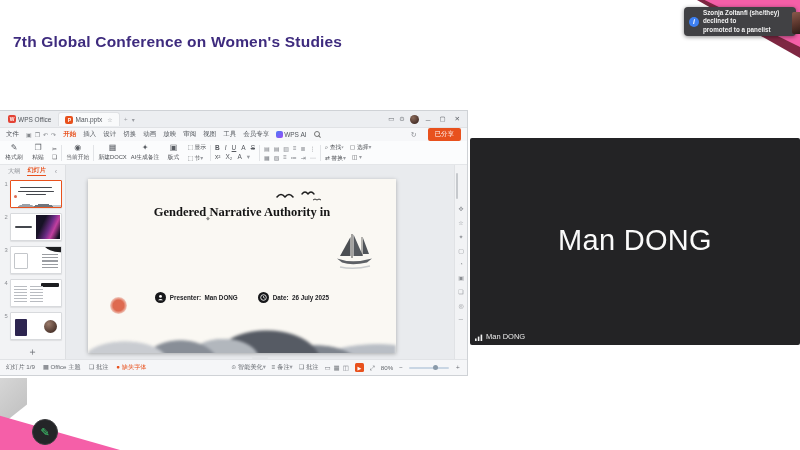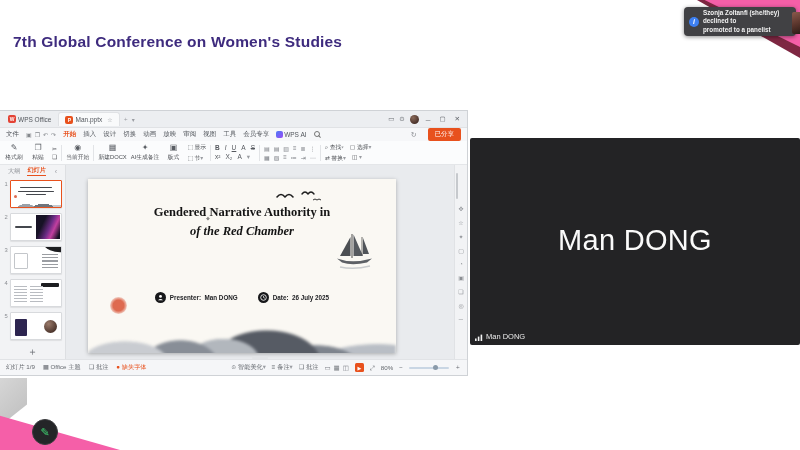--- a/index.html
+++ b/index.html
@@ -408,21 +408,20 @@
           <path d="M18.5 6 L8 25 L18.5 25 Z" fill="#2e3238"></path>
           <path d="M21.5 3.5 L31 25 L21.5 25 Z" fill="#3a3f46"></path>
           <path d="M30 6 L30 24" stroke="#2c2c2c" stroke-width=".8"></path>
           <path d="M31 7 L37 23 L31 23 Z" fill="#343940"></path>
           <path d="M5 27.5 Q20 33 40 27.5 L35 31.5 Q20 35 10 31.5 Z" fill="#42464d"></path>
           <path d="M8 36 Q22 39 38 35" stroke="#9aa0a8" stroke-width="1.4" fill="none" opacity=".6"></path>
         </svg>
         <div class="sun"></div>
         <div class="slide-title">
           <div><span>Gendered Narrative Authority in</span></div>
-          <div><span class="it">of the Red Chamber</span></div>
         </div>
         <div class="badges">
           <div class="badge">
             <span class="bic">
               <svg width="7" height="7" viewBox="0 0 10 10">
                   <circle cx="5" cy="3.4" r="2" fill="#fff"></circle>
                   <path d="M1.4 9 Q5 5.6 8.6 9 Z" fill="#fff"></path>
                 </svg>
             </span>
             <span class="btxt"><span>Presenter:</span>&nbsp;&nbsp;<span>Man DONG</span></span>

